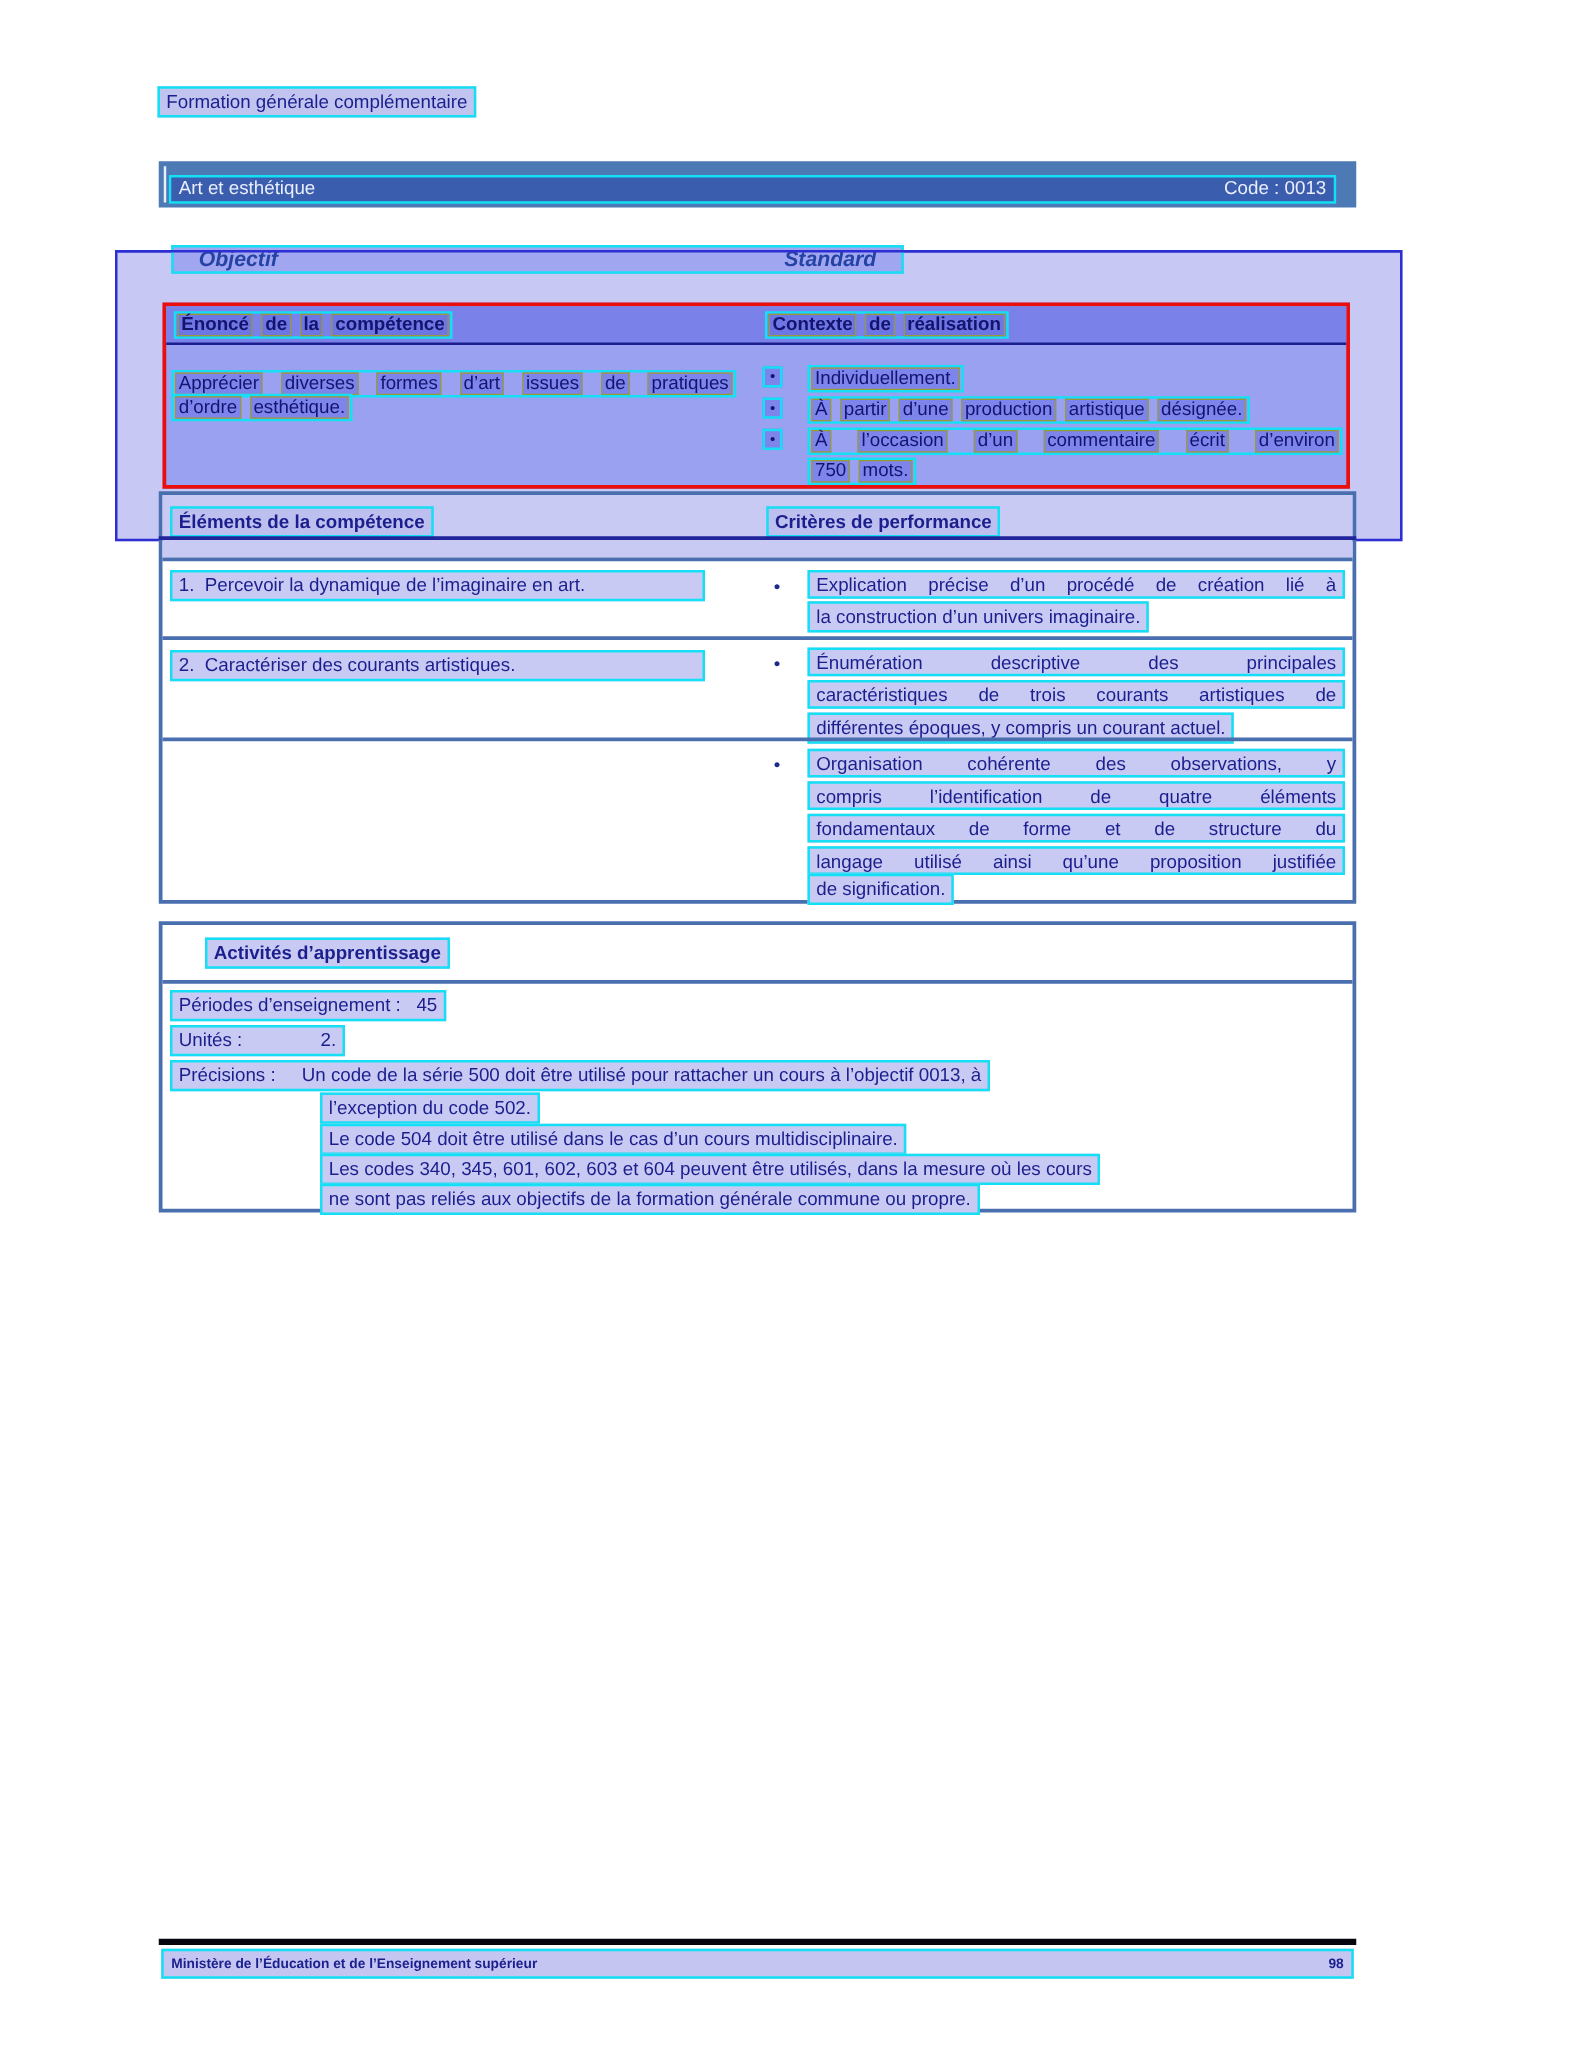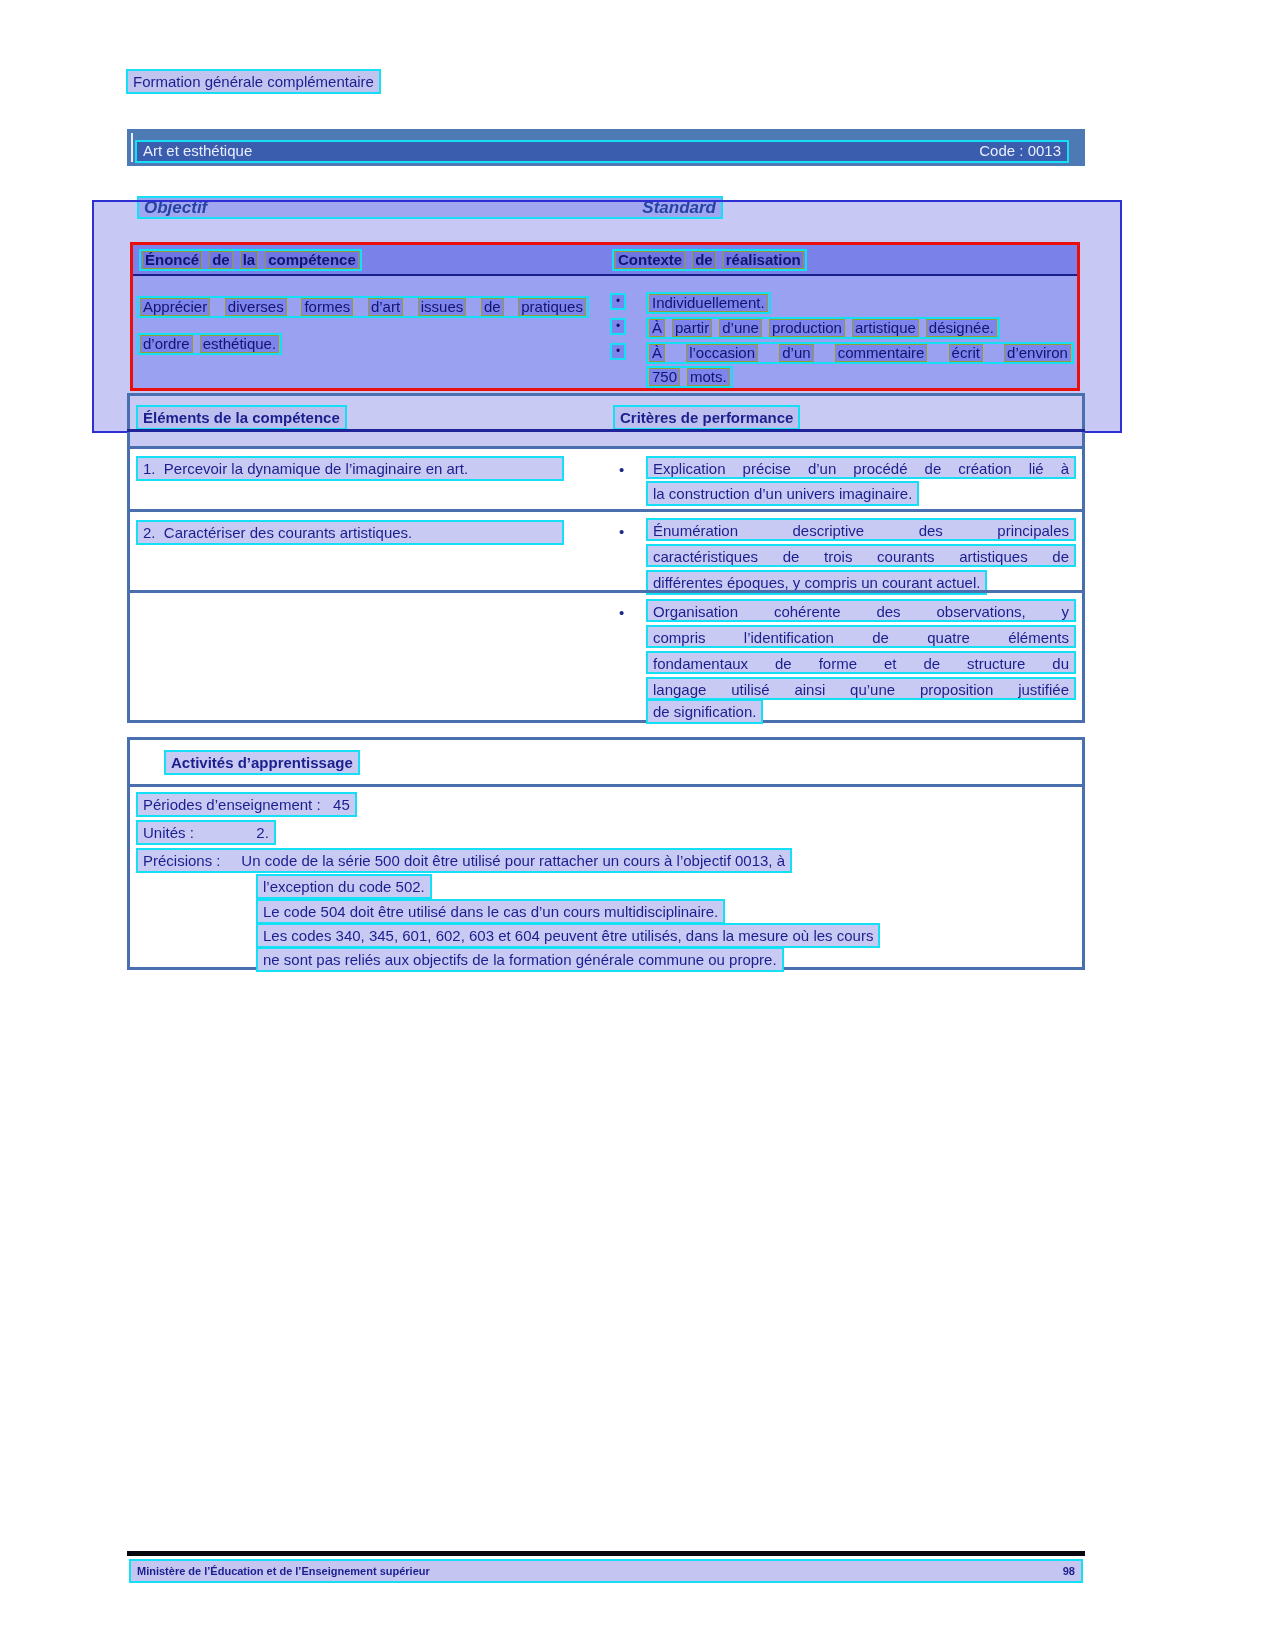--- a/index.html
+++ b/index.html
@@ -41,21 +41,21 @@
       <span>Art et esthétique</span>
       <span>Code : 0013</span>
     </div>
   </div>
 
   <div class="abs" style="left:92px;top:200px;width:1030px;height:233px;box-sizing:border-box;
               background:#c7c9f4;border:2px solid #2d2fd2;"></div>
 
   <div class="abs" style="left:137px;top:196px;width:586px;height:23px;box-sizing:border-box;
               background:#a1a6f1;border:2px solid #14dff4;display:flex;
-              justify-content:space-between;align-items:center;padding:0 5px;z-index:3;">
+              justify-content:space-between;align-items:center;padding:0 20px;z-index:3;">
     <span style="font-weight:bold;font-style:italic;font-size:17px;color:#2443a4;">Objectif</span>
     <span style="font-weight:bold;font-style:italic;font-size:17px;color:#2443a4;">Standard</span>
   </div>
 
   <div class="abs" style="left:94px;top:200px;width:1026px;height:2px;background:#2d2fd2;z-index:4;"></div>
 
   <div class="abs" style="left:130px;top:242px;width:950px;height:149px;box-sizing:border-box;
               border:3px solid #ea0e0c;background:#9aa1f1;z-index:2;">
     <div class="abs" style="left:0;top:0;width:944px;height:29px;background:#7a81e9;
                 border-bottom:2px solid #1b1f8e;"></div>
@@ -73,21 +73,21 @@
 
     <div class="wline spread" style="left:4px;top:51px;width:452px;">
         <span class="w">Apprécier</span>
         <span class="w">diverses</span>
         <span class="w">formes</span>
         <span class="w">d’art</span>
         <span class="w">issues</span>
         <span class="w">de</span>
         <span class="w">pratiques</span>
       </div>
-    <div class="wline gap" style="left:4px;top:88px;">
+    <div class="wline gap" style="left:4px;top:70px;">
         <span class="w">d’ordre</span>
         <span class="w">esthétique.</span>
       </div>
 
     <div class="bullet-box" style="left:477px;top:48px;">•</div>
     <div class="bullet-box" style="left:477px;top:73px;">•</div>
     <div class="bullet-box" style="left:477px;top:98px;">•</div>
     <div class="wline gap" style="left:513px;top:47px;">
         <span class="w">Individuellement.</span>
       </div>

